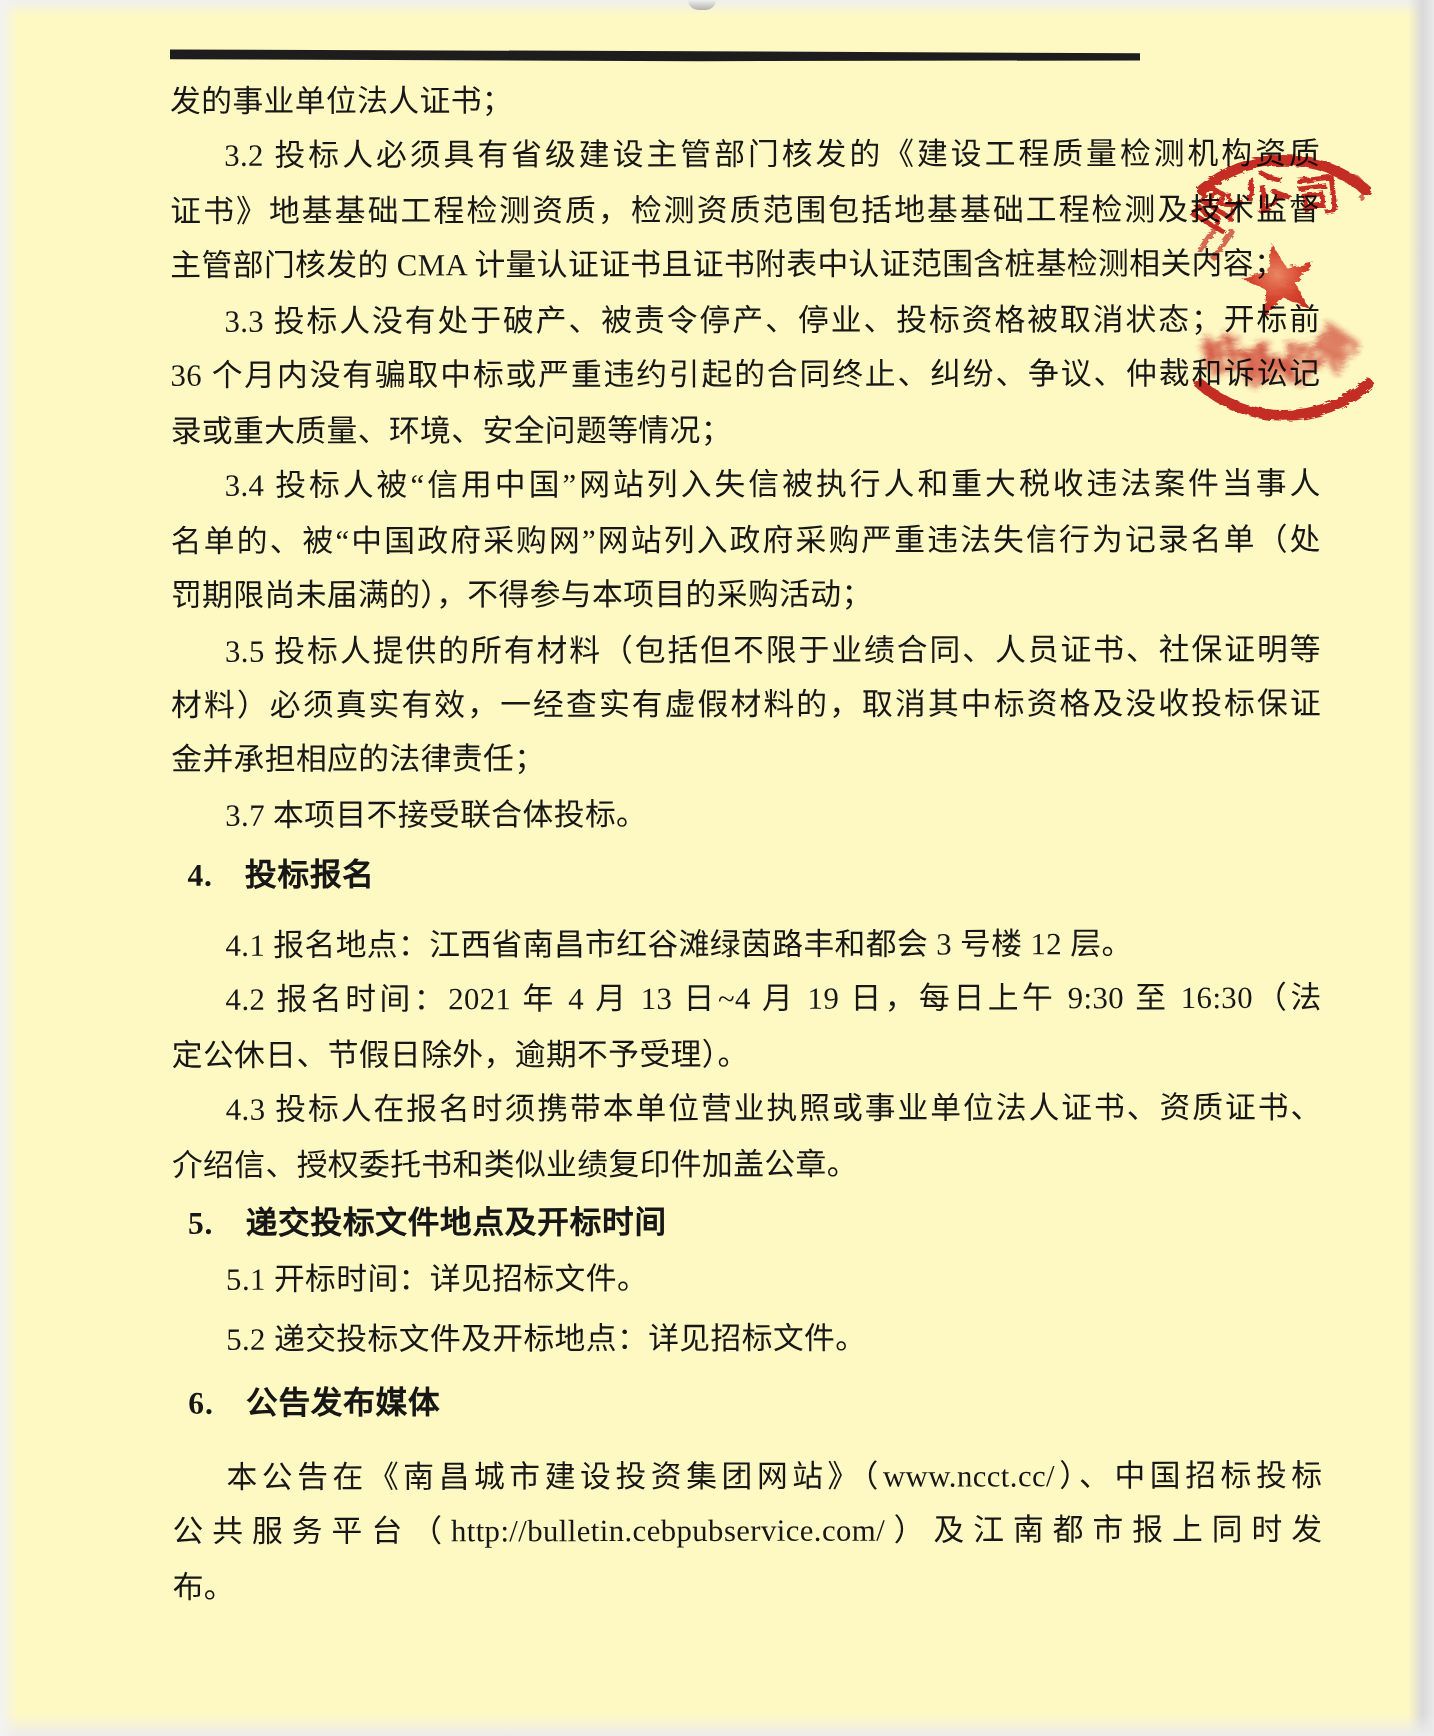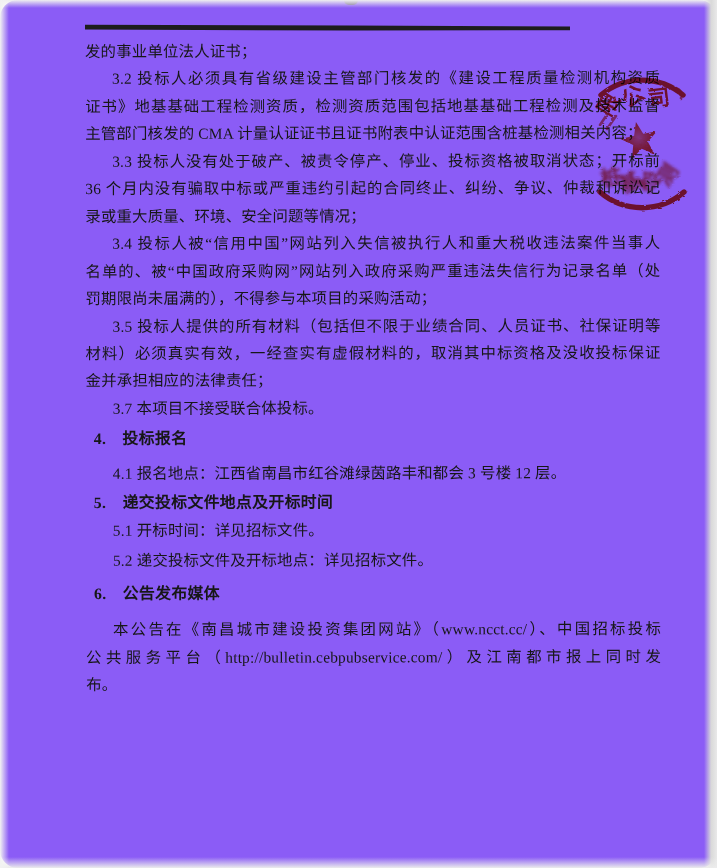--- a/index.html
+++ b/index.html
@@ -3,21 +3,21 @@
 <meta charset="utf-8">
 <title>Document</title>
 <style>
   html,body{margin:0;padding:0;}
   body{
     width:717px;height:868px;overflow:hidden;position:relative;
     background:#ffffff;
     font-family:"Liberation Serif","DejaVu Serif",serif;
     color:#171717;
   }
-  .page{position:absolute;inset:0;background:#8b5cf6;border-radius:18px;}
+  .page{position:absolute;inset:0;background:#fef9c3;}
   
   .edge-top{position:absolute;top:0;left:0;right:0;height:8px;
     background:linear-gradient(#efefef,rgba(255,255,255,0));}
   .edge-right{position:absolute;top:0;right:0;width:13px;height:100%;
     background:linear-gradient(90deg,rgba(240,240,240,0),#d9d9d9 55%,#e9e9e9);}
   .edge-bottom{position:absolute;bottom:0;left:0;right:0;height:11px;
     background:linear-gradient(rgba(255,255,255,0),#ececec);}
   .edge-left{position:absolute;top:0;left:0;width:9px;height:100%;
     background:linear-gradient(90deg,#f2f2f2,rgba(255,255,255,0));}
   .notch{position:absolute;top:0;left:344px;width:14px;height:5px;
@@ -77,20 +77,28 @@
       </div>
       <div class="para  indent-first">
         <div class="line">3.7 本项目不接受联合体投标。</div>
       </div>
       <div class="para heading h4">
         <div class="line">4.　投标报名</div>
       </div>
       <div class="para  indent-first">
         <div class="line">4.1 报名地点：江西省南昌市红谷滩绿茵路丰和都会 3 号楼 12 层。</div>
       </div>
+      <div class="para  indent-first">
+        <div class="line just">4.2 报名时间：2021 年 4 月 13 日~4 月 19 日，每日上午 9:30 至 16:30（法</div>
+        <div class="line">定公休日、节假日除外，逾期不予受理）。</div>
+      </div>
+      <div class="para  indent-first">
+        <div class="line just">4.3 投标人在报名时须携带本单位营业执照或事业单位法人证书、资质证书、</div>
+        <div class="line">介绍信、授权委托书和类似业绩复印件加盖公章。</div>
+      </div>
       <div class="para heading h5">
         <div class="line">5.　递交投标文件地点及开标时间</div>
       </div>
       <div class="para  indent-first">
         <div class="line">5.1 开标时间：详见招标文件。</div>
       </div>
       <div class="para m52 indent-first">
         <div class="line">5.2 递交投标文件及开标地点：详见招标文件。</div>
       </div>
       <div class="para heading h6">

